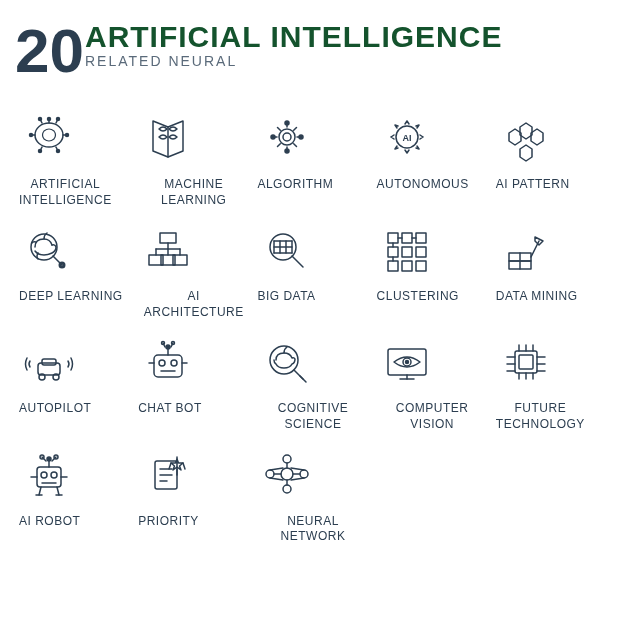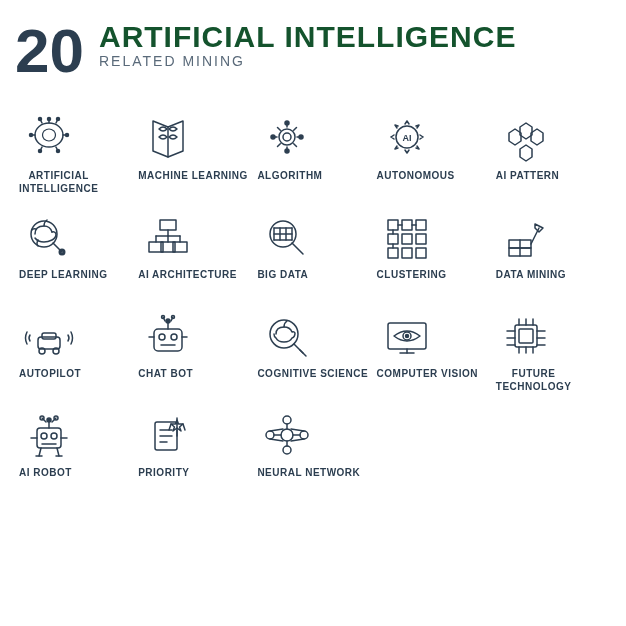--- a/index.html
+++ b/index.html
@@ -11,21 +11,21 @@
       overflow: hidden;
     }
     .page {
       width: 626px;
       height: 626px;
       padding: 20px 15px 10px 15px;
     }
     .header {
       display: flex;
       align-items: flex-start;
-      gap: 15px;
+      gap: 1px;
       margin-bottom: 20px;
     }
     .header-number {
       font-size: 62px;
       font-weight: 700;
       color: #2c3e50;
       line-height: 1;
     }
     .header-text {
       display: flex;
@@ -65,39 +65,39 @@
       height: 55px;
       display: flex;
       align-items: center;
       justify-content: center;
     }
     .icon-svg svg {
       width: 54px;
       height: 50px;
     }
     .icon-label {
-      font-size: 10px;
+      font-size: 12px;
       color: #2c3e50;
       text-align: center;
       letter-spacing: 0.5px;
-      font-weight: 700;
-      margin-top: 4px;
+      font-weight: 400;
+      margin-top: 12px;
       line-height: 1.3;
       text-transform: uppercase;
     }
   </style>
 </head>
 <body>
 
 <div class="page">
   <div class="header">
     <div class="header-number">20</div>
     <div class="header-text">
       <div class="header-title">ARTIFICIAL INTELLIGENCE</div>
-      <div class="header-subtitle">RELATED MINING</div>
+      <div class="header-subtitle">RELATED NEURAL</div>
     </div>
   </div>
 
   <div class="grid">
 
     <div class="icon-cell">
       <div class="icon-svg">
         <svg viewBox="0 0 54 50" fill="none" stroke="#2c3e50" stroke-width="1.5" stroke-linecap="round" stroke-linejoin="round">
           <ellipse cx="27" cy="22" rx="14" ry="12"></ellipse>
           <line x1="20" y1="10" x2="18" y2="6"></line>

